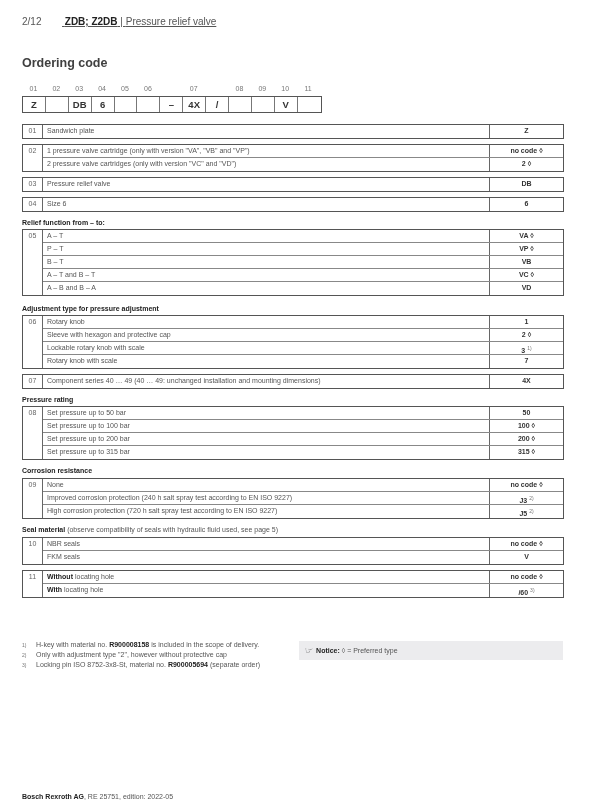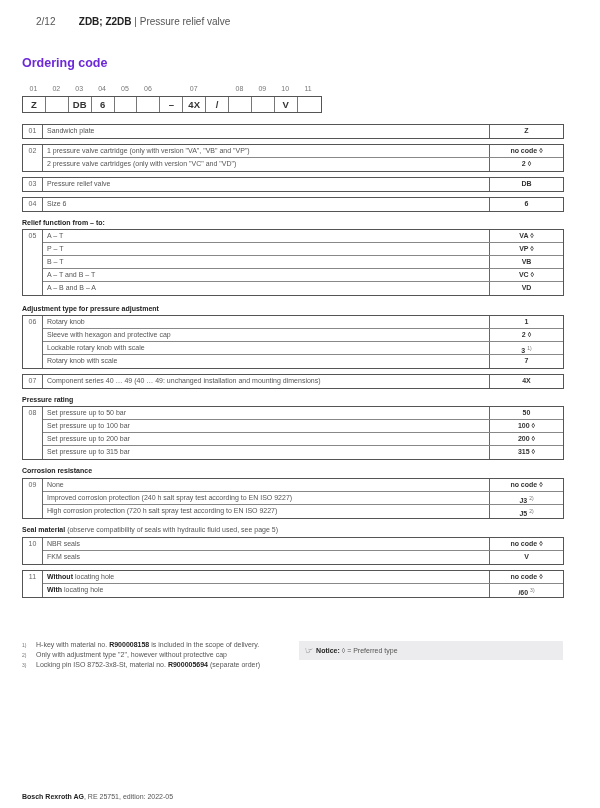--- a/index.html
+++ b/index.html
@@ -1,23 +1,23 @@
 <!DOCTYPE html>
 <html><head>
 <meta charset="utf-8">
 <style>
   * { box-sizing: border-box; margin: 0; padding: 0; }
   html, body { width: 600px; height: 808px; background: #ffffff; overflow: hidden; }
   body { font-family: "Liberation Sans", "DejaVu Sans", sans-serif; color: #3a3a3a; position: relative; }
 
-  .page-header { position: absolute; left: 36px; top: 16px; font-size: 10px; color: #555; white-space: nowrap; }
+  .page-header { position: absolute; left: 22px; top: 16px; font-size: 10px; color: #555; white-space: nowrap; text-decoration: underline; }
   .page-header .pnum { display: inline-block; width: 40px; }
   .page-header .prod { font-weight: bold; color: #222; }
 
-  .section-title { position: absolute; left: 22px; top: 56px; font-size: 12.5px; font-weight: bold; color: #6d28d9; }
+  .section-title { position: absolute; left: 22px; top: 56px; font-size: 12.5px; font-weight: bold; color: #404040; }
 
   .code-strip { position: absolute; left: 22px; top: 85px; }
   .code-labels { display: flex; height: 11px; }
   .code-labels span { width: 22.9px; text-align: center; font-size: 7px; color: #777; }
   .code-boxes { display: flex; border: 1.3px solid #555; height: 17px; }
   .code-boxes span { width: 22.9px; border-right: 1px solid #777; text-align: center; font-size: 9.5px; font-weight: bold; line-height: 15px; color: #333; }
   .code-boxes span:last-child { border-right: none; }
 
   .tbl { position: absolute; left: 22px; width: 542px; border: 1.2px solid #555; }
   .tbl .row { display: flex; height: 13px; border-bottom: 1px solid #888; }

